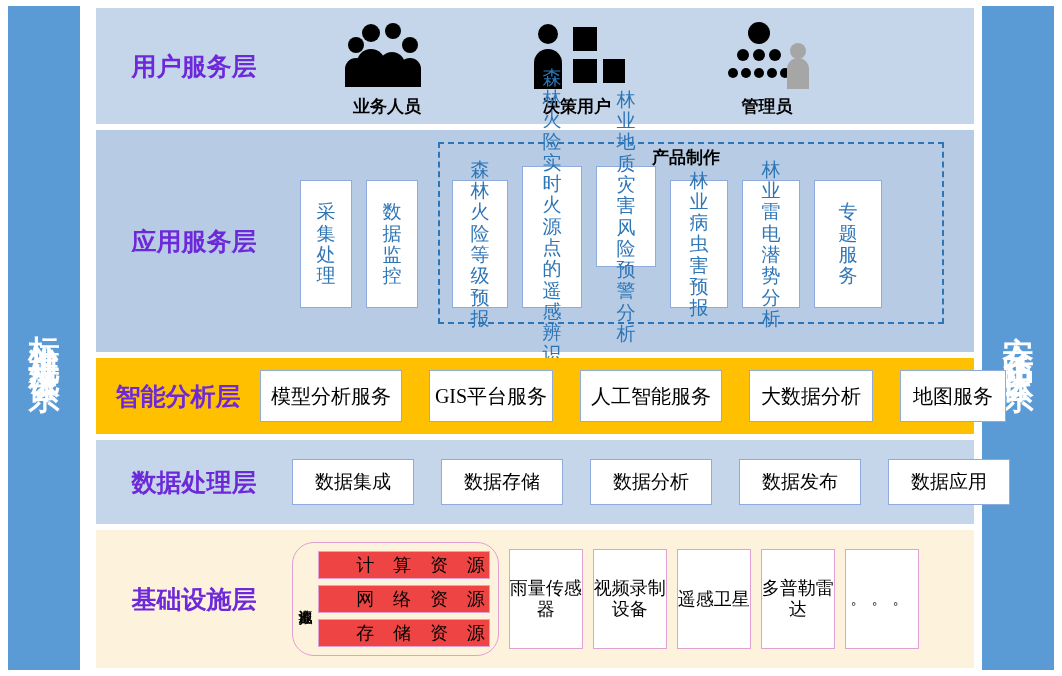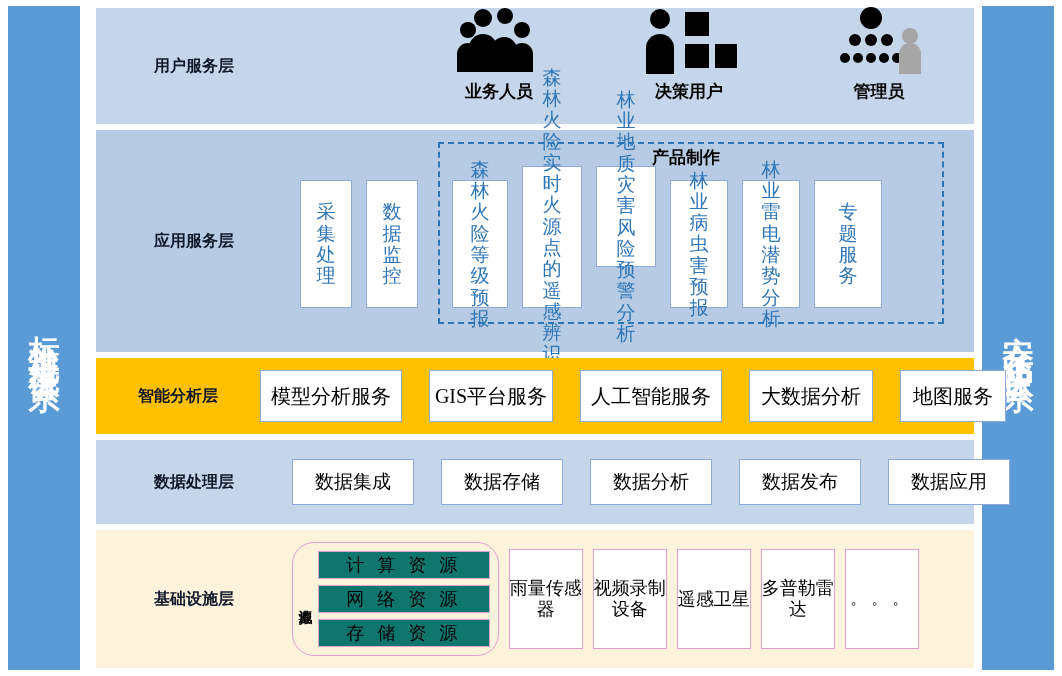--- a/index.html
+++ b/index.html
@@ -44,44 +44,44 @@
   }
 
   
   .band {
     position: absolute;
     box-sizing: border-box;
     display: flex;
     align-items: center;
   }
   .band-title {
-    font-size: 16px;
+    font-size: 25px;
     font-weight: bold;
-    color: #0f172a;
+    color: #6d28d9;
     font-family: "Liberation Serif", serif;
     flex: 0 0 auto;
     text-align: center;
   }
 
   
   #user-layer {
     left: 96px;
     top: 8px;
     width: 878px;
     height: 116px;
     background: #c5d6ea;
   }
   #user-layer .band-title { width: 196px; }
   .user-items {
     flex: 1;
     display: flex;
     align-items: flex-end;
-    justify-content: flex-end;
+    justify-content: flex-start;
     height: 100%;
-    padding-bottom: 21px;
+    padding-bottom: 6px;
     box-sizing: border-box;
   }
   .user-item {
     display: flex;
     flex-direction: column;
     align-items: center;
     justify-content: flex-end;
     width: 190px;
   }
   .user-item .glyph {
@@ -239,30 +239,30 @@
     align-items: center;
     justify-content: center;
   }
   .vpool-items {
     display: flex;
     flex-direction: column;
     gap: 6px;
   }
   .vpool-item {
     border: 1px solid #e0a0d0;
-    background: #0f766e;
+    background: #ef4444;
     width: 172px;
     height: 28px;
     display: flex;
     align-items: center;
-    justify-content: center;
+    justify-content: flex-end;
     font-size: 18px;
     color: #000;
     letter-spacing: 4px;
-    font-family: Liberation Sans, sans-serif;
+    font-family: Liberation Mono, monospace;
     box-sizing: border-box;
   }
   .device {
     border: 1px solid #e0a0d0;
     background: #ffffff;
     box-sizing: border-box;
     height: 100px;
     width: 74px;
     display: flex;
     flex-direction: column;

